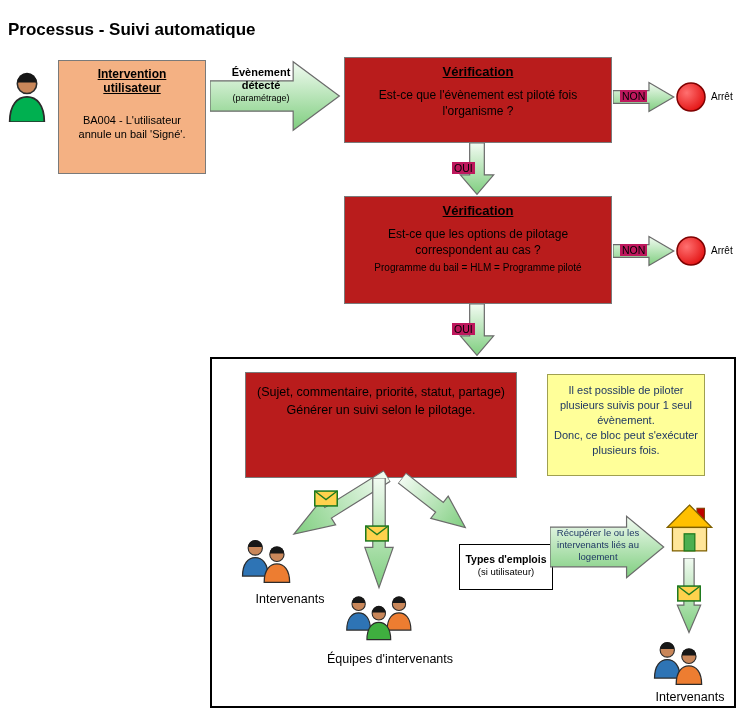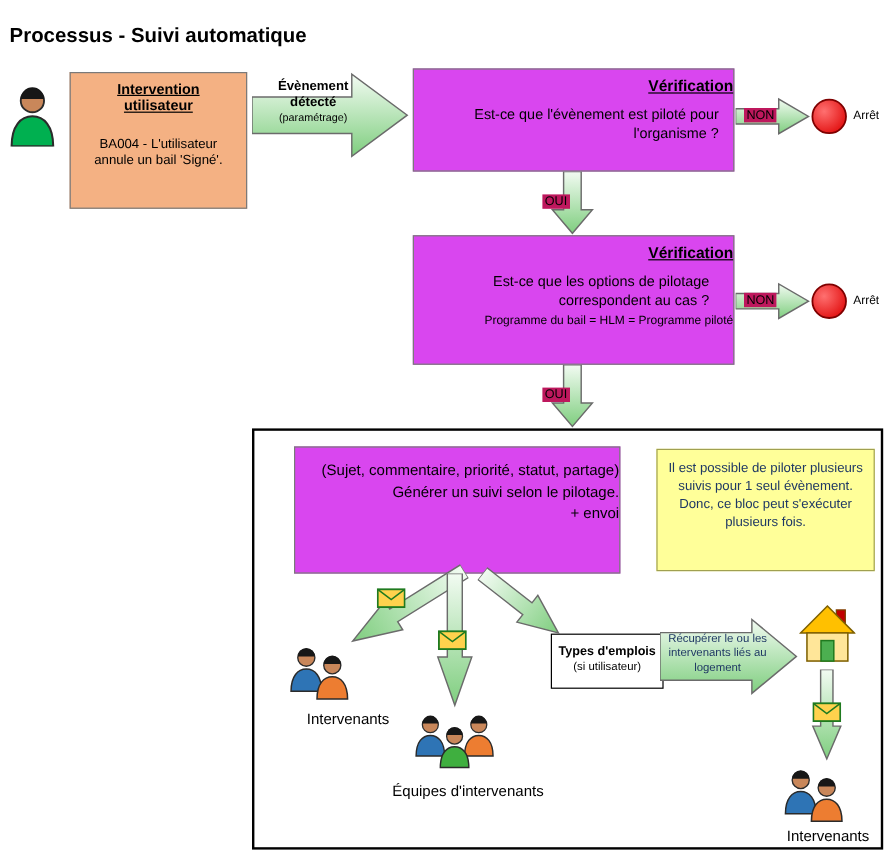--- a/index.html
+++ b/index.html
@@ -2,21 +2,21 @@
 <html><head>
 <meta charset="utf-8">
 <style>
   html,body{margin:0;padding:0;background:#fff;}
   .canvas{
     position:relative;width:744px;height:716px;background:#ffffff;
     font-family:"Liberation Sans", sans-serif;color:#000;overflow:hidden;
   }
   .abs{position:absolute;}
   .box{position:absolute;box-sizing:border-box;border:1px solid #7a7a7a;text-align:center;}
-  .green{background:#d946ef;text-align:right;}
+  .green{background:#b91c1c;}
   .orange{background:#f4b183;}
   .yellow{background:#ffff99;border:1px solid #a0a050;}
   .white{background:#ffffff;border:1px solid #000;}
   .title{font-size:17px;font-weight:bold;}
   .boxtitle{font-size:13px;font-weight:bold;text-decoration:underline;margin-top:6px;}
   .q{font-size:12px;margin-top:8px;padding:0 12px;line-height:16px;}
   .small{font-size:10px;margin-top:4px;}
   .tag{position:absolute;font-size:10.5px;background:#be185d;padding:0 2px;line-height:12px;}
   .arret{position:absolute;font-size:10px;}
   .peoplelabel{position:absolute;font-size:12.5px;text-align:center;}
@@ -73,21 +73,21 @@
   <svg class="abs" style="left:210px;top:58px;" width="132" height="76" viewBox="0 0 100 60" preserveAspectRatio="none">
     <polygon points="0,18 63,18 63,3 98,30 63,57 63,42 0,42" fill="url(#gradV)" stroke="#6b6b6b" stroke-width="1.2" vector-effect="non-scaling-stroke"></polygon>
   </svg>
   <div class="abs" style="left:212px;top:66px;width:98px;text-align:center;">
     <div style="font-size:11px;font-weight:bold;line-height:13px;">Évènement détecté</div>
     <div style="font-size:9px;margin-top:1px;">(paramétrage)</div>
   </div>
 
   <div class="box green" style="left:344px;top:57px;width:268px;height:86px;">
     <div class="boxtitle">Vérification</div>
-    <div class="q">Est-ce que l'évènement est piloté pour l'organisme ?</div>
+    <div class="q">Est-ce que l'évènement est piloté fois l'organisme ?</div>
   </div>
 
   <svg class="abs" style="left:613px;top:81px;" width="62" height="32" viewBox="0 0 100 60" preserveAspectRatio="none">
     <polygon points="0,18 58,18 58,3 98,30 58,57 58,42 0,42" fill="url(#gradV)" stroke="#6b6b6b" stroke-width="1.2" vector-effect="non-scaling-stroke"></polygon>
   </svg>
   <div class="tag" style="left:620px;top:90px;">NON</div>
   <svg class="abs" style="left:675px;top:81px;" width="32" height="32" viewBox="0 0 32 32">
     <circle cx="16" cy="16" r="14" fill="url(#redG)" stroke="#7f0000" stroke-width="1.5"></circle>
   </svg>
   <div class="arret" style="left:711px;top:91px;">Arrêt</div>
@@ -116,25 +116,24 @@
     <polygon points="19,0 41,0 41,60 55,60 30,97 5,60 19,60" fill="url(#gradV)" stroke="#6b6b6b" stroke-width="1.2" vector-effect="non-scaling-stroke"></polygon>
   </svg>
   <div class="tag" style="left:452px;top:323px;">OUI</div>
 
   <div class="container" style="left:210px;top:357px;width:526px;height:351px;">
 
     <div class="box green" style="left:33px;top:13px;width:272px;height:106px;">
       <div class="gentext">
         <div>(Sujet, commentaire, priorité, statut, partage)</div>
         <div>Générer un suivi selon le pilotage.</div>
-        <div>+ envoi</div>
       </div>
     </div>
 
-    <div class="box yellow" style="left:335px;top:15px;width:182px;height:102px;">
+    <div class="box yellow" style="left:335px;top:15px;width:158px;height:102px;">
       <div class="notetext">
         <div>Il est possible de piloter plusieurs suivis pour 1 seul évènement.</div>
         <div>Donc, ce bloc peut s'exécuter plusieurs fois.</div>
       </div>
     </div>
 
     <svg class="abs" style="left:158px;top:117px;transform:rotate(58deg);transform-origin:50% 0;" width="34" height="112" viewBox="0 0 60 100" preserveAspectRatio="none">
       <polygon points="19,0 41,0 41,62 55,62 30,98 5,62 19,62" fill="url(#gradV)" stroke="#6b6b6b" stroke-width="1.2" vector-effect="non-scaling-stroke"></polygon>
     </svg>
     <svg class="abs" style="left:150px;top:119px;" width="34" height="112" viewBox="0 0 60 100" preserveAspectRatio="none">
@@ -157,21 +156,21 @@
     </svg>
     <div class="peoplelabel" style="left:18px;top:233px;width:120px;">Intervenants</div>
 
     <svg class="abs" style="left:130px;top:233px;" width="76" height="50" viewBox="0 0 64 42">
       <use href="#person" x="2" y="2" style="color:#2e74b5"></use>
       <use href="#person" x="36" y="2" style="color:#ed7d31"></use>
       <use href="#person" x="19" y="10" style="color:#3faf3f"></use>
     </svg>
     <div class="peoplelabel" style="left:93px;top:293px;width:170px;">Équipes d'intervenants</div>
 
-    <div class="box white" style="left:247px;top:169px;width:94px;height:46px;border-color:#000;">
+    <div class="box white" style="left:247px;top:185px;width:94px;height:46px;border-color:#000;">
       <div style="font-size:10.5px;font-weight:bold;margin-top:8px;">Types d'emplois</div>
       <div style="font-size:9.5px;margin-top:1px;">(si utilisateur)</div>
     </div>
 
     <svg class="abs" style="left:338px;top:155px;" width="116" height="66" viewBox="0 0 100 60" preserveAspectRatio="none">
       <polygon points="0,12 66,12 66,2 98,30 66,58 66,48 0,48" fill="url(#gradV)" stroke="#6b6b6b" stroke-width="1.2" vector-effect="non-scaling-stroke"></polygon>
     </svg>
     <div class="rectext" style="left:340px;top:168px;width:92px;">Récupérer le ou les intervenants liés au logement</div>
 
     <svg class="abs" style="left:454px;top:145px;" width="47" height="49" viewBox="0 0 44 46">

